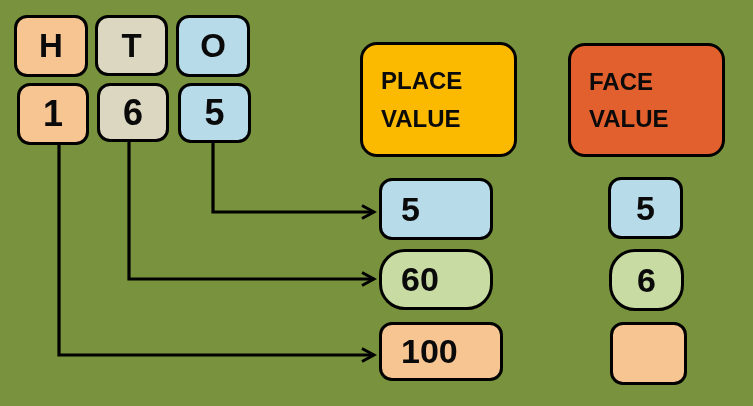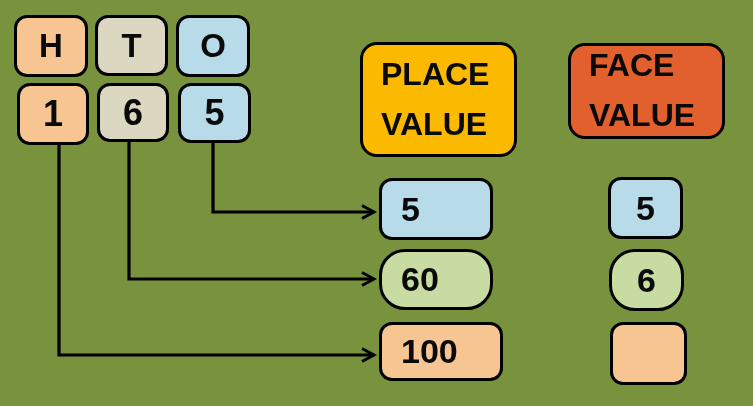--- a/index.html
+++ b/index.html
@@ -40,41 +40,41 @@
   .orangered { background: var(--orange_red, #E2602D); }
 
   .letter { font-size: 33px; }
   .digit  { font-size: 36px; }
 
   .header {
     border-radius: 17px;
     justify-content: flex-start;
     text-align: left;
     padding: 0 8px 0 18px;
-    font-size: 32px;
+    font-size: 24px;
     line-height: 1.55;
   }
   .pv {
     justify-content: flex-start;
     padding-left: 19px;
     font-size: 34px;
   }
   .fv { font-size: 34px; }
 
   
   .pos-h  { left: 14px;  top: 15px; width: 74px; height: 62px; }
   .pos-t  { left: 95px;  top: 15px; width: 73px; height: 61px; }
   .pos-o  { left: 176px; top: 15px; width: 74px; height: 62px; }
   .pos-d1 { left: 17px;  top: 83px; width: 72px; height: 62px; }
   .pos-d6 { left: 97px;  top: 83px; width: 72px; height: 59px; }
   .pos-d5 { left: 178px; top: 83px; width: 73px; height: 60px; }
 
   
   .pos-pvh { left: 360px; top: 42px; width: 157px; height: 115px; }
-  .pos-fvh { left: 568px; top: 43px; width: 157px; height: 96px; }
+  .pos-fvh { left: 568px; top: 43px; width: 157px; height: 114px; }
 
   
   .pos-pv5   { left: 379px; top: 178px; width: 114px; height: 62px; }
   .pos-pv60  { left: 379px; top: 249px; width: 114px; height: 61px; }
   .pos-pv100 { left: 379px; top: 322px; width: 124px; height: 59px; }
 
   
   .pos-fv5   { left: 608px; top: 177px; width: 75px; height: 62px; }
   .pos-fv6   { left: 609px; top: 249px; width: 75px; height: 62px; }
   .pos-fvE   { left: 610px; top: 322px; width: 77px; height: 63px; }

